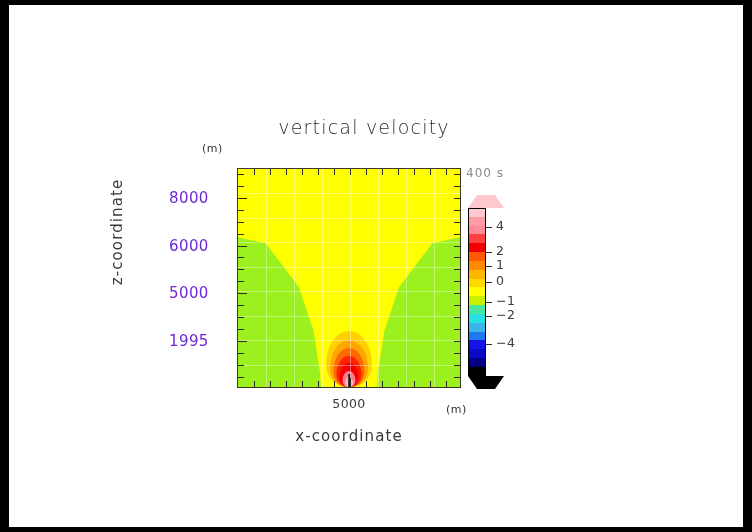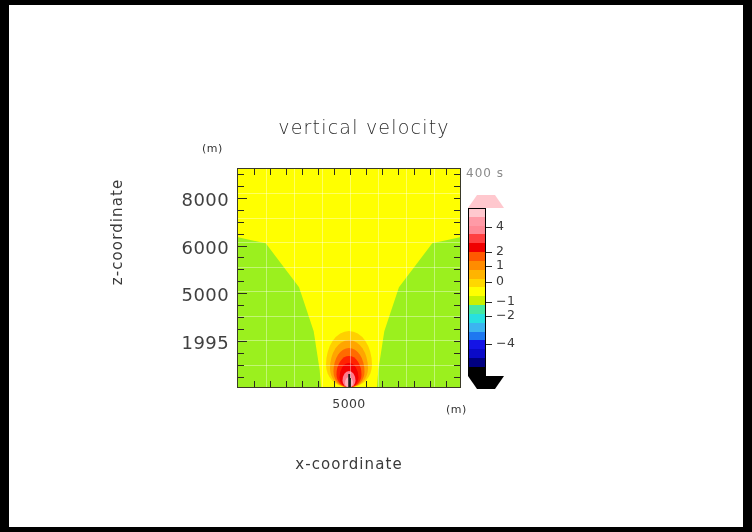--- a/index.html
+++ b/index.html
@@ -69,28 +69,28 @@
   
   .tick{position:absolute;background:#2b2b1e;}
   .tick-top{width:1px;height:6px;top:0;}
   .tick-bot{width:1px;height:6px;bottom:0;}
   .tick-left{height:1px;width:6px;left:0;}
   .tick-right{height:1px;width:6px;right:0;}
   .tick-left.major{width:9px;}
   .tick-bot.major{height:9px;}
 
   
-  .ylab{position:absolute;font-size:18px;color:#404040;text-align:right;width:60px;letter-spacing:.4px;}
+  .ylab{position:absolute;font-size:15px;color:#6d28d9;text-align:left;width:60px;letter-spacing:.4px;}
   .xlab{position:absolute;font-size:12.5px;color:#3a3a3a;text-align:center;width:70px;letter-spacing:.4px;}
 
   
   .ytitle{position:absolute;left:-12px;top:218px;transform:rotate(-90deg);transform-origin:center;
           font-size:15px;color:#3a3a3a;letter-spacing:1.1px;width:240px;text-align:center;white-space:nowrap;}
   .xtitle{position:absolute;left:250px;top:422px;width:180px;text-align:center;
-          font-size:15px;color:#3a3a3a;letter-spacing:1.1px;white-space:nowrap;margin-top:28px;}
+          font-size:15px;color:#3a3a3a;letter-spacing:1.1px;white-space:nowrap;}
 
   
   .cbar{position:absolute;left:459px;top:203px;width:18px;}
   .cb-band{width:18px;box-sizing:border-box;border-left:1px solid #000;border-right:1px solid #000;}
   .cap{position:absolute;left:459px;width:18px;height:0;
        border-left:9px solid transparent;border-right:9px solid transparent;}
   .cap-top{top:190px;border-bottom:13px solid #ffc8ce;}
   .cap-bot{border-top:13px solid #000000;}
   .cb-tick{position:absolute;left:477px;width:6px;height:1px;background:#2b2b2b;}
   .cb-lab{position:absolute;left:487px;font-size:12.5px;color:#3a3a3a;letter-spacing:.5px;}

